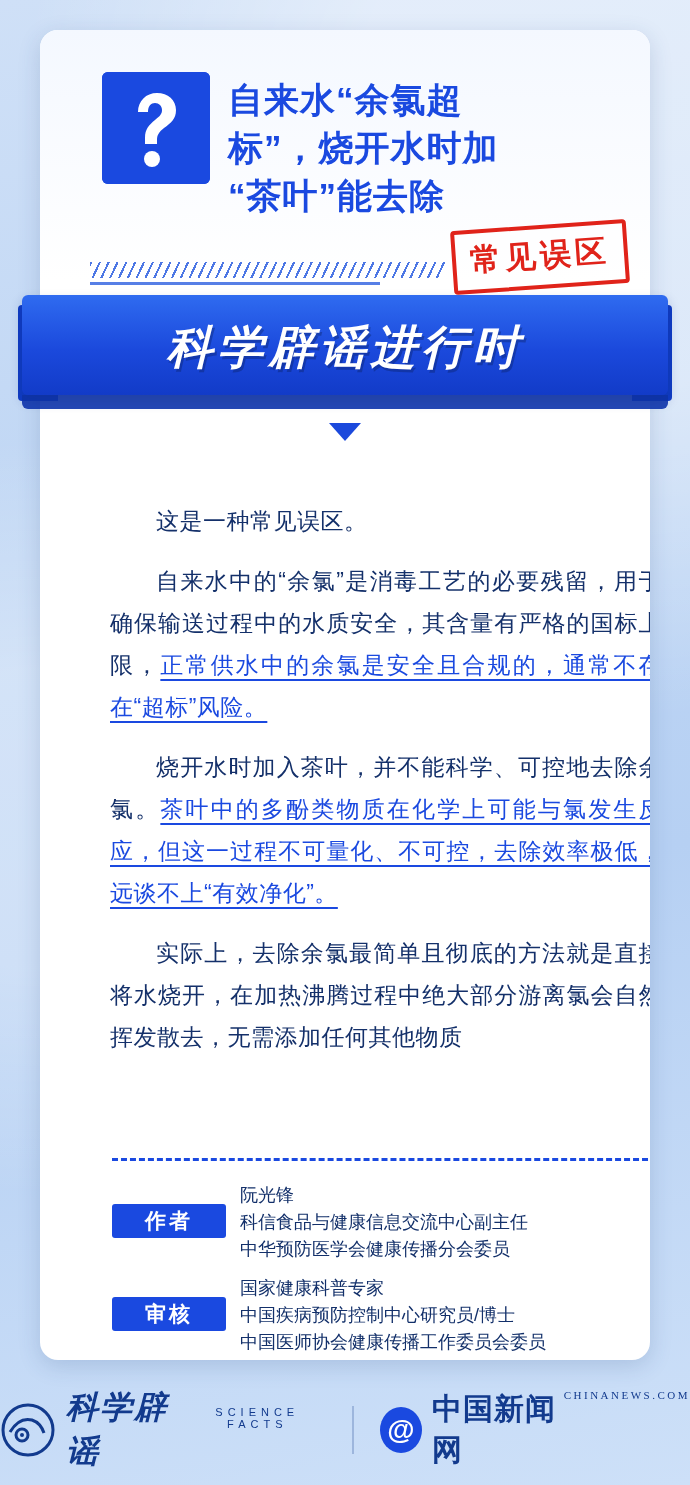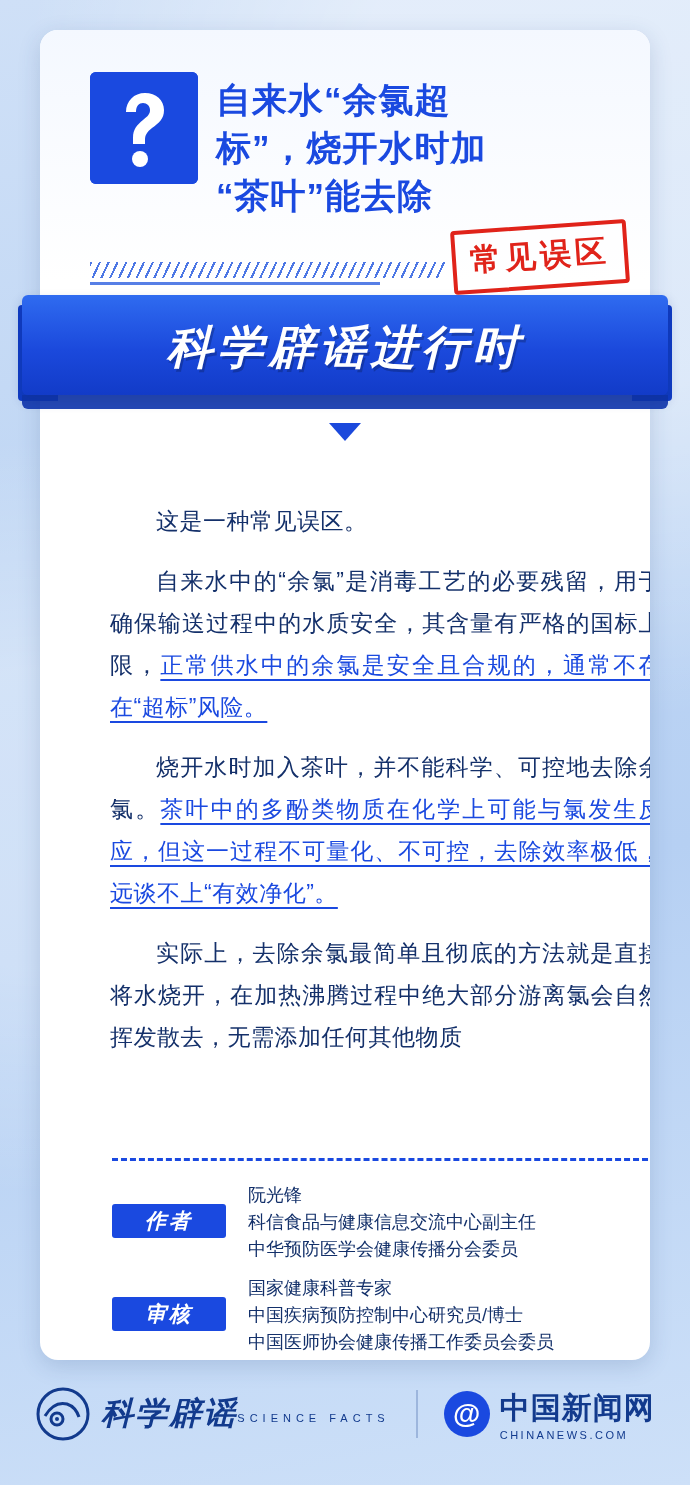--- a/index.html
+++ b/index.html
@@ -31,21 +31,21 @@
     box-shadow: 0 6px 22px rgba(40,70,130,.18);
     overflow: hidden;
   }
   .card-inner-top {
     position: absolute; left: 0; top: 0; width: 610px; height: 250px;
     background: linear-gradient(180deg,#f4f8ff 0%, #ffffff 100%);
   }
 
   
   .header {
-    position: absolute; left: 50px; top: 42px;
+    position: absolute; left: 62px; top: 42px;
     width: 520px; height: 180px;
     display: flex; gap: 18px; align-items: flex-start;
   }
   .qmark {
     width: 108px; height: 112px; flex: 0 0 108px;
     background: #1a49e0;
     border-radius: 6px;
     position: relative;
   }
   .qmark svg { position: absolute; left: 0; top: 0; }
@@ -133,21 +133,21 @@
     border-top: 3px dashed #1a49e0;
   }
 
   
   .credits { position: absolute; left: 72px; top: 1152px; width: 520px; }
   .credit-row { display: flex; align-items: flex-start; margin-bottom: 12px; }
   .credit-tag {
     flex: 0 0 114px; height: 34px; background: #1a49e0; color: #fff;
     font-size: 21px; font-weight: 700; letter-spacing: 3px;
     display: flex; align-items: center; justify-content: center;
-    border-radius: 3px; margin-right: 22px; margin-top: 22px; font-style: italic;
+    border-radius: 3px; margin-right: 14px; margin-top: 22px;
   }
   .credit-lines { font-size: 18px; line-height: 27px; color: #13306a; }
   .credit-lines div:first-child { color: #13306a; }
 
   
   .footer {
     position: absolute; left: 0; top: 1378px; width: 690px; height: 107px;
     display: flex; align-items: flex-start; justify-content: center;
   }
   .footer-row { display: flex; align-items: center; gap: 26px; margin-top: 8px; }
@@ -156,21 +156,21 @@
   .logo-a .txt { display: flex; flex-direction: row; }
   .logo-a .txt .cn { font-size: 32px; font-weight: 700; color: #123a8d; letter-spacing: 2px; font-style: italic; }
   .logo-a .txt .en { font-size: 11px; color: #123a8d; letter-spacing: 5px; text-align: center; margin-top: 20px; }
   .vline { width: 2px; height: 48px; background: #9db6dd; }
   .logo-b { display: flex; align-items: center; gap: 10px; }
   .logo-b .circle {
     width: 46px; height: 46px; border-radius: 50%;
     background: #1a49e0; color: #fff; font-size: 28px; font-weight: 700;
     display: flex; align-items: center; justify-content: center;
   }
-  .logo-b .txt { display: flex; flex-direction: column; }
+  .logo-b .txt { display: flex; flex-direction: row; font-family: Liberation Serif, serif; }
   .logo-b .txt .cn { font-size: 30px; font-weight: 700; color: #123a8d; letter-spacing: 1px; }
   .logo-b .txt .en { font-size: 11px; color: #123a8d; letter-spacing: 2.5px; }
   .weibo {
     position: absolute; left: 0; top: 1488px; width: 690px;
     display: flex; align-items: center; justify-content: center; 
     font-size: 16px; color: #3a5b96; flex-direction: column;
   }
   .weibo .eye {
     width: 22px; height: 18px; border-radius: 50%;
     background: #3a5b96; position: relative;

